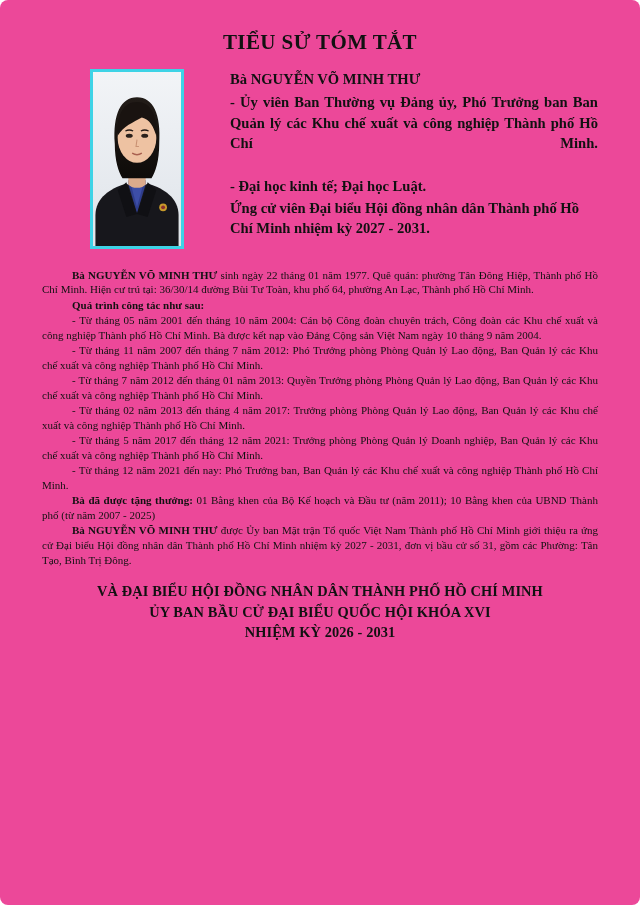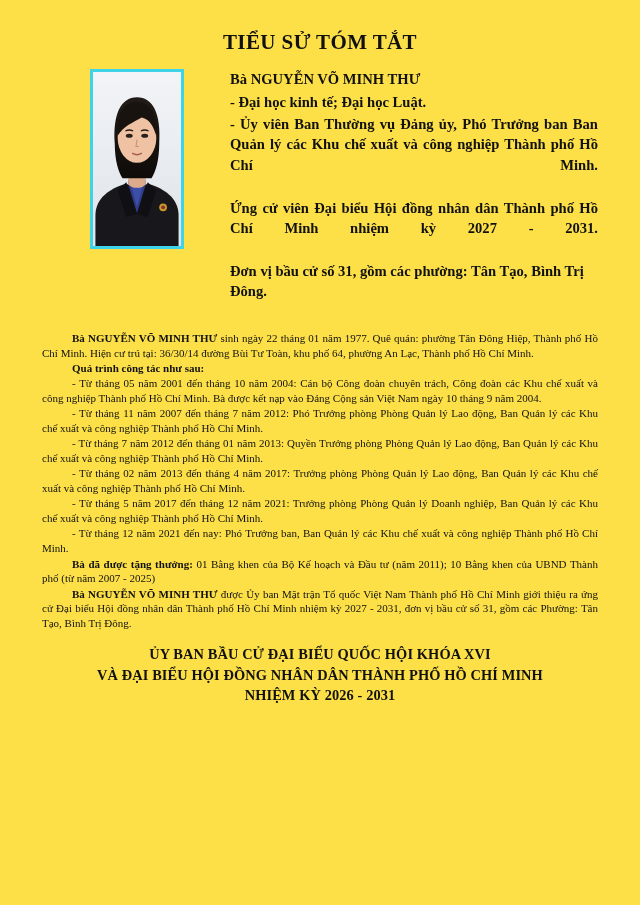--- a/index.html
+++ b/index.html
@@ -15,22 +15,23 @@
     color: #111111;
     -webkit-font-smoothing: antialiased;
   }
 
   .page {
     position: relative;
     width: 640px;
     height: 905px;
     box-sizing: border-box;
     padding: 0 42px;
-    background: #fde047;
+    background: #ec4899;
     overflow: hidden;
+    border-radius: 8px;
   }
 
   
   .doc-title {
     text-align: center;
     font-size: 21px;
     font-weight: bold;
     letter-spacing: 0.4px;
     padding-top: 30px;
     margin: 0 0 14px 0;
@@ -162,24 +163,23 @@
         <path d="M47 70 L46 77 L49 77" stroke="#c99274" stroke-width="1.1" fill="none"></path>
         <path d="M42 84 Q47 87 52 84" stroke="#a9604f" stroke-width="1.5" fill="none"></path>
 
         <circle cx="74" cy="140" r="4" fill="#c89a2a"></circle>
         <circle cx="74" cy="140" r="2" fill="#8c2f2f"></circle>
       </svg>
     </div>
 
     <div class="identity">
       <p class="id-line name">Bà NGUYỄN VÕ MINH THƯ</p>
+      <p class="id-line just">- Ủy viên Ban Thường vụ Đảng ủy, Phó Trưởng ban Ban Quản lý các Khu chế xuất và công nghiệp Thành phố Hồ Chí Minh.</p>
       <p class="id-line nojust">- Đại học kinh tế; Đại học Luật.</p>
-      <p class="id-line just">- Ủy viên Ban Thường vụ Đảng ủy, Phó Trưởng ban Ban Quản lý các Khu chế xuất và công nghiệp Thành phố Hồ Chí Minh.</p>
       <p class="id-line just">Ứng cử viên Đại biểu Hội đồng nhân dân Thành phố Hồ Chí Minh nhiệm kỳ 2027 - 2031.</p>
-      <p class="id-line just">Đơn vị bầu cử số 31, gồm các phường: Tân Tạo, Bình Trị Đông.</p>
     </div>
   </div>
 
   <div class="body-text">
 
     <p class="para">
       <b>Bà NGUYỄN VÕ MINH THƯ</b><span> sinh ngày 22 tháng 01 năm 1977. Quê quán: phường Tân Đông Hiệp, Thành phố Hồ Chí Minh. Hiện cư trú tại: 36/30/14 đường Bùi Tư Toàn, khu phố 64, phường An Lạc, Thành phố Hồ Chí Minh.</span>
     </p>
 
     <p class="para">
@@ -196,18 +196,18 @@
     <p class="para">
       <b>Bà đã được tặng thưởng:</b><span> 01 Bằng khen của Bộ Kế hoạch và Đầu tư (năm 2011); 10 Bằng khen của UBND Thành phố (từ năm 2007 - 2025)</span>
     </p>
 
     <p class="para">
       <b>Bà NGUYỄN VÕ MINH THƯ</b><span> được Ủy ban Mặt trận Tổ quốc Việt Nam Thành phố Hồ Chí Minh giới thiệu ra ứng cử Đại biểu Hội đồng nhân dân Thành phố Hồ Chí Minh nhiệm kỳ 2027 - 2031, đơn vị bầu cử số 31, gồm các Phường: Tân Tạo, Bình Trị Đông.</span>
     </p>
   </div>
 
   <div class="footer">
+    <p class="footer-line">VÀ ĐẠI BIỂU HỘI ĐỒNG NHÂN DÂN THÀNH PHỐ HỒ CHÍ MINH</p>
     <p class="footer-line">ỦY BAN BẦU CỬ ĐẠI BIỂU QUỐC HỘI KHÓA XVI</p>
-    <p class="footer-line">VÀ ĐẠI BIỂU HỘI ĐỒNG NHÂN DÂN THÀNH PHỐ HỒ CHÍ MINH</p>
     <p class="footer-line">NHIỆM KỲ 2026 - 2031</p>
   </div>
 
 </div>
 
 </body></html>

